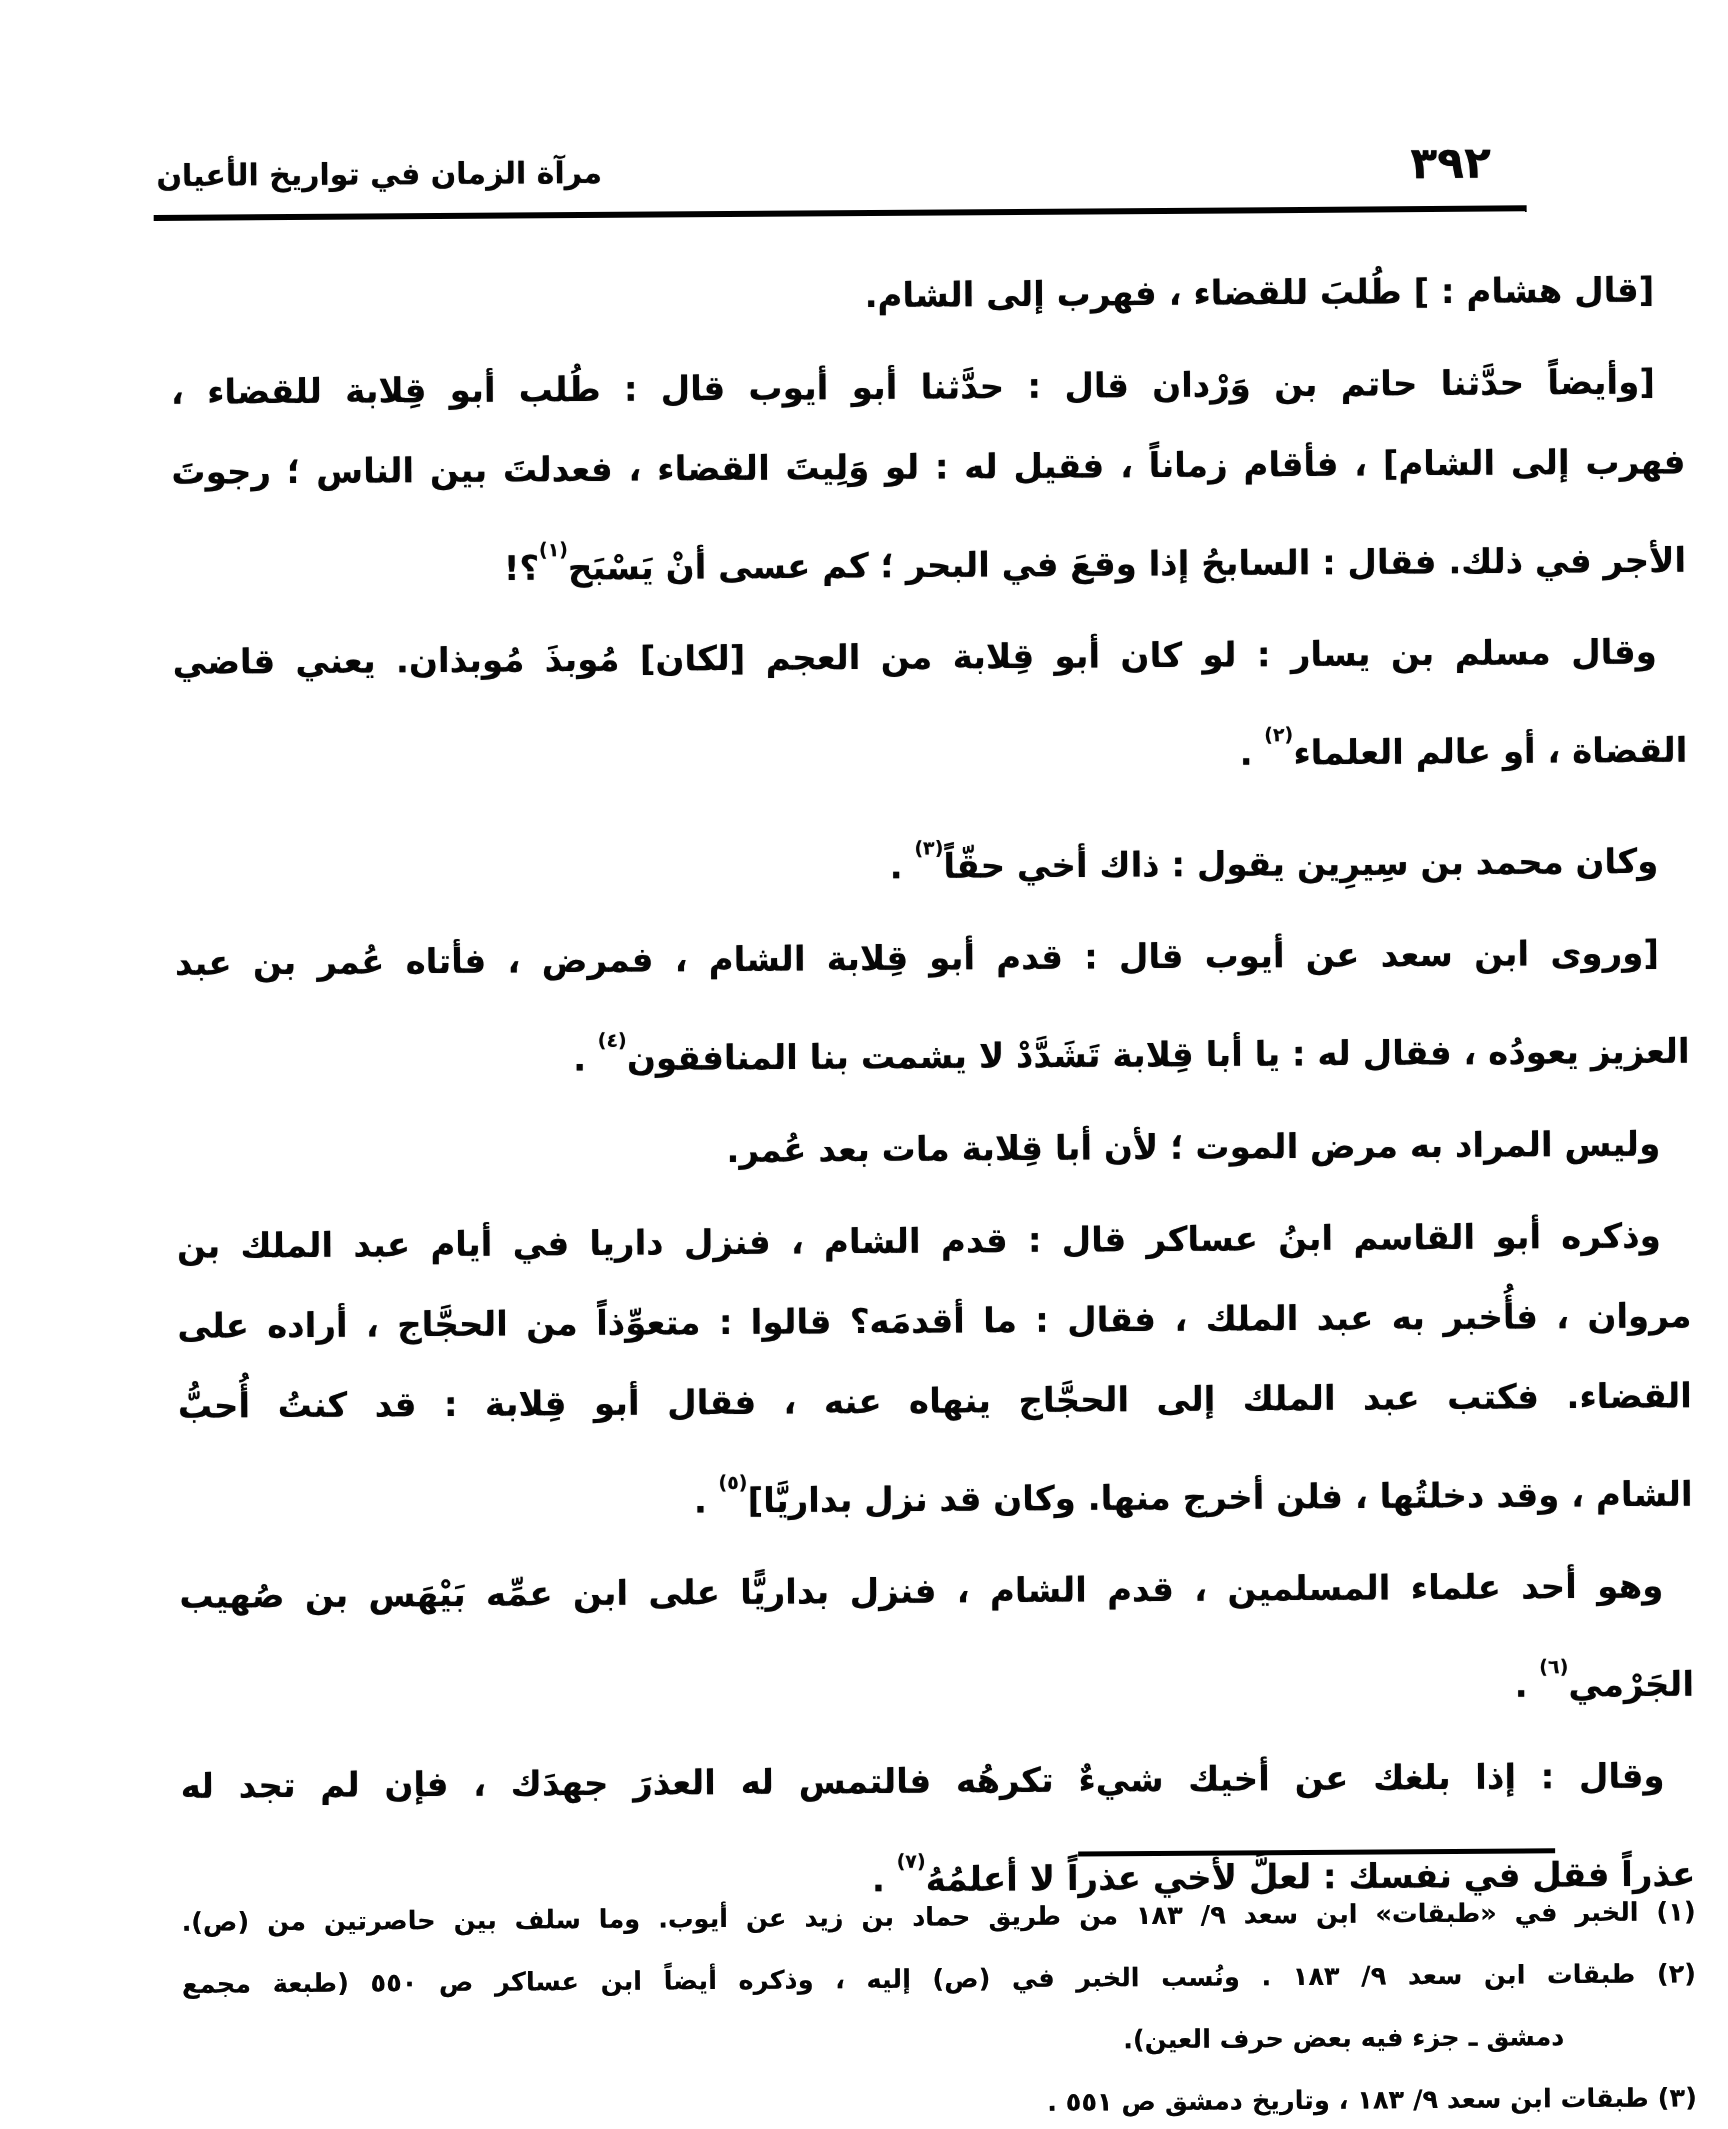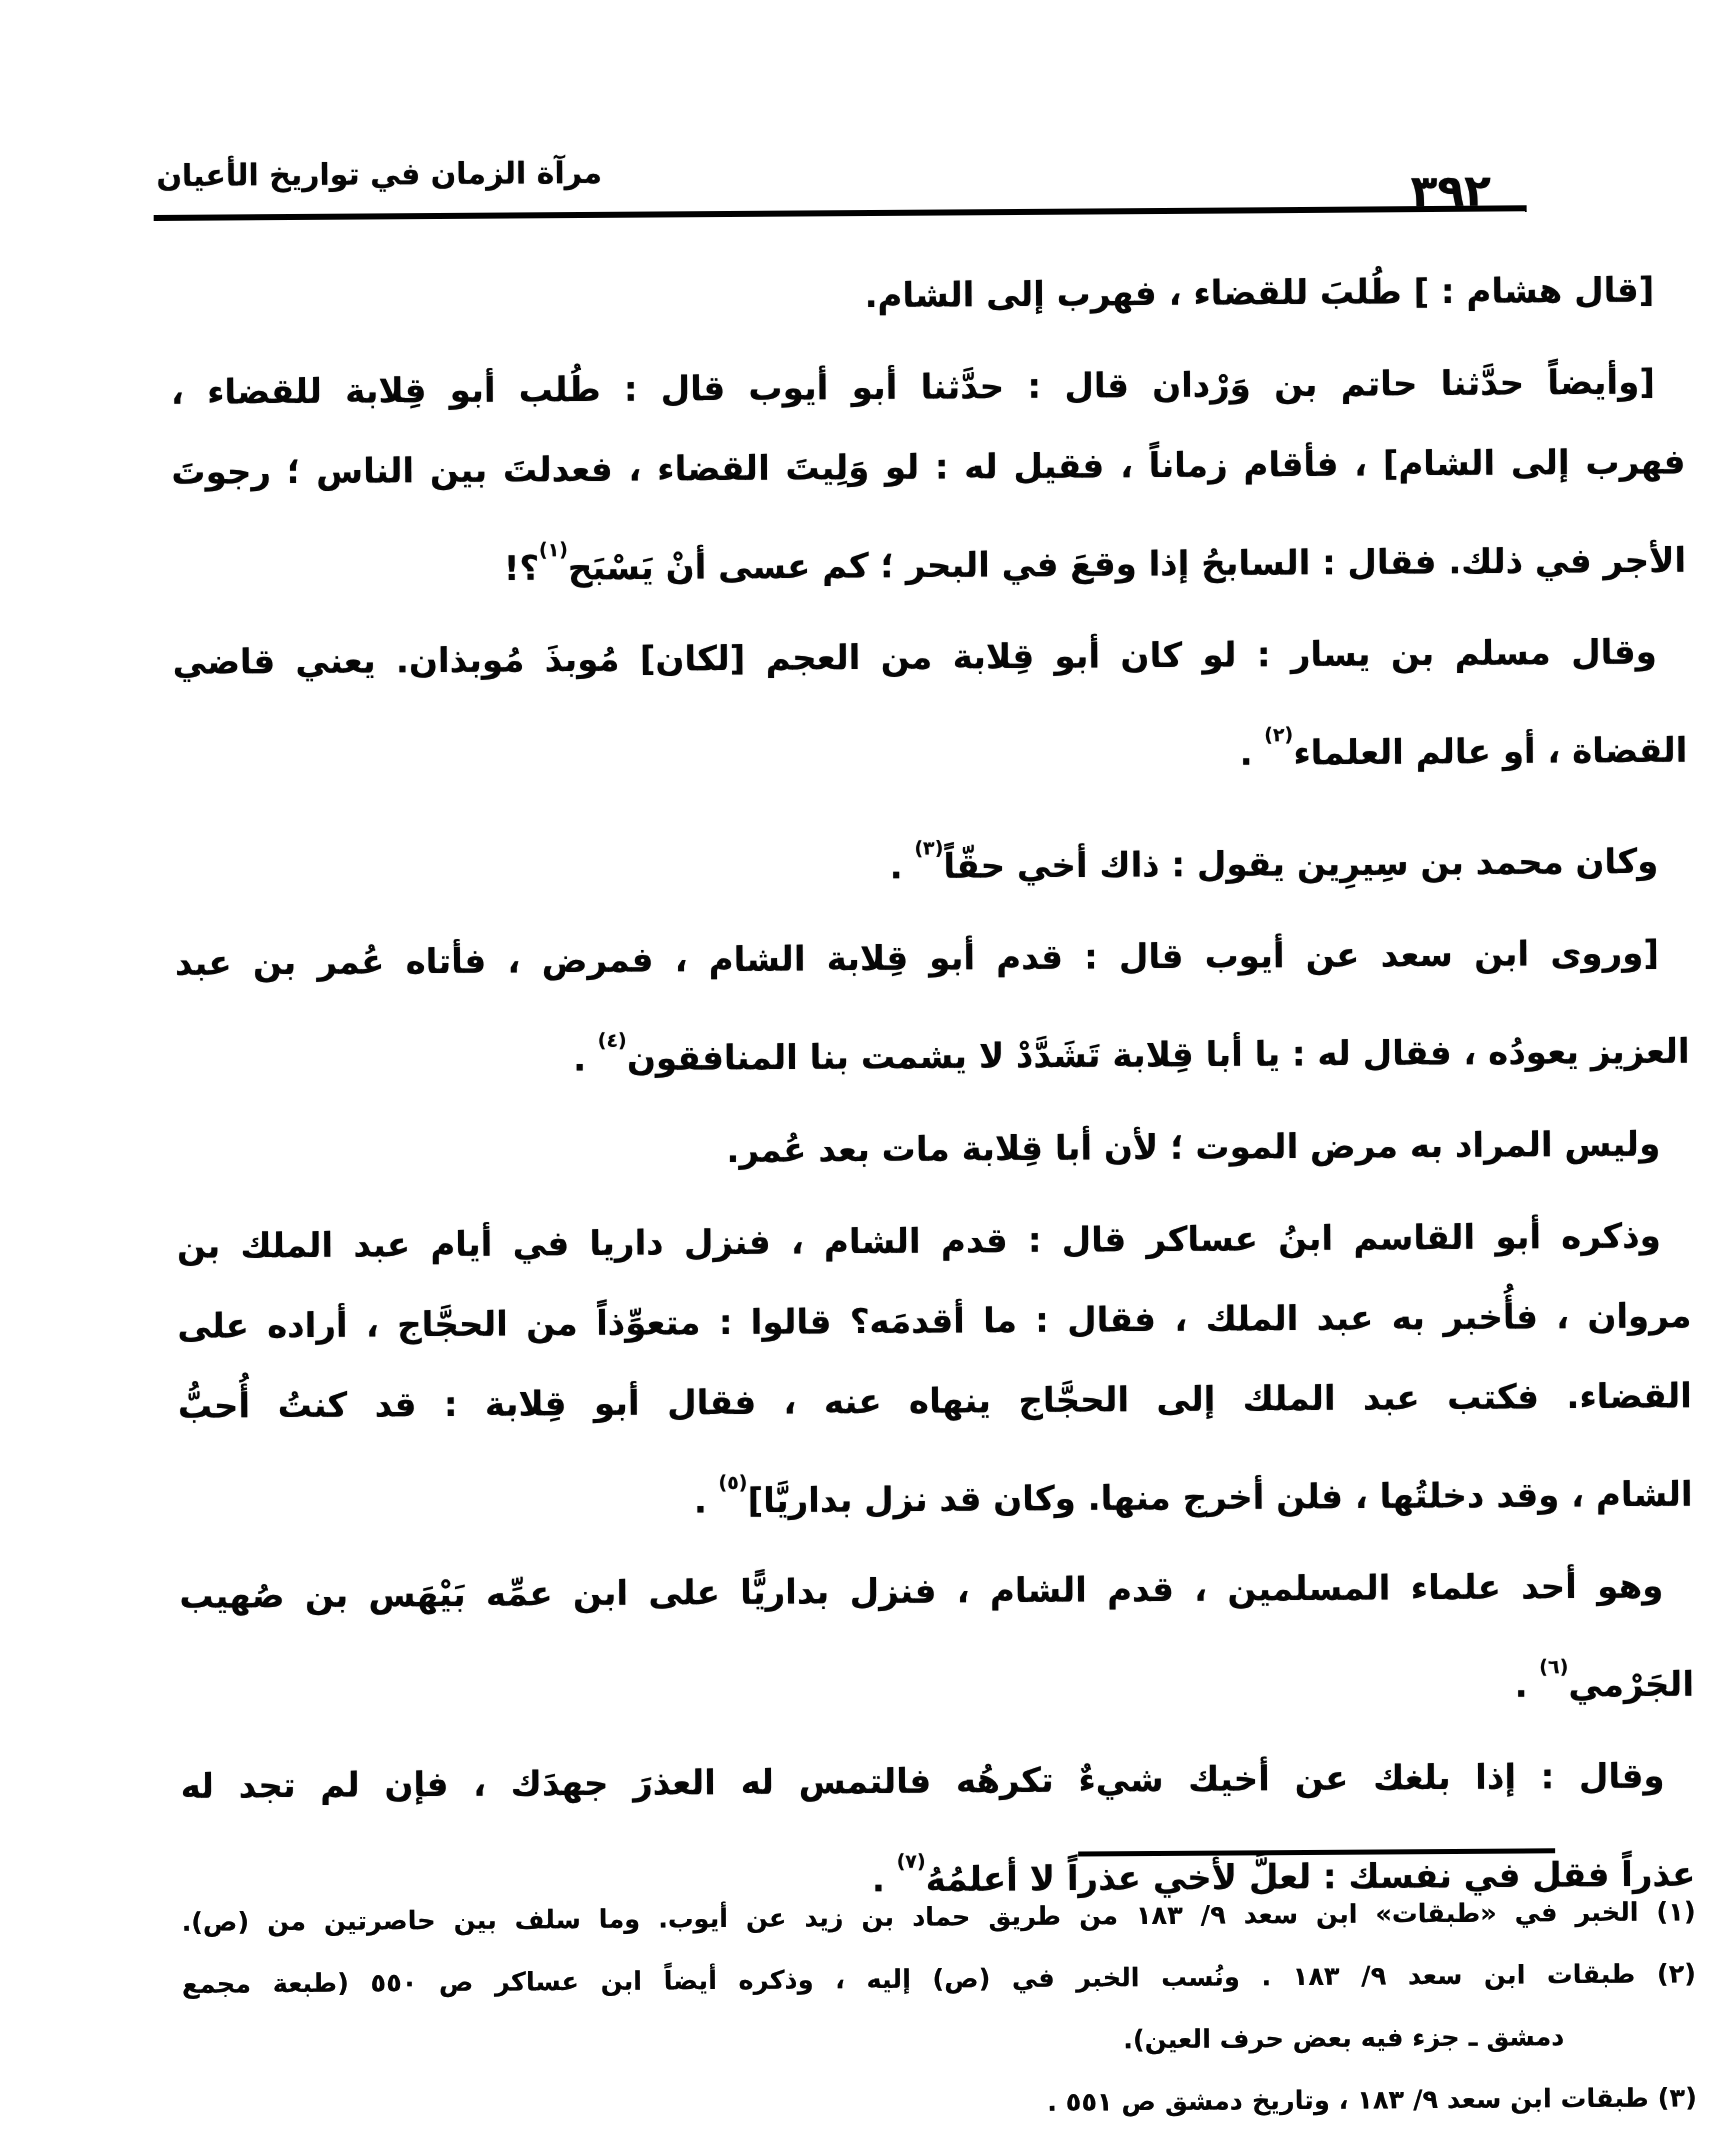--- a/index.html
+++ b/index.html
@@ -25,21 +25,20 @@
     letter-spacing:0.4px;
     white-space:nowrap;
     text-shadow:0 0 0.9px rgba(0,0,0,.55);
   }
   .header-page-number{
     position:absolute;
     left:1418px;top:141px;
     font-size:44px;font-weight:700;
     white-space:nowrap;
     text-shadow:0 0 0.9px rgba(0,0,0,.5);
-    margin-top:28px;
   }
   .header-rule{
     position:absolute;
     left:161px;top:210px;
     width:1373px;height:6.4px;
     background:#000;
   }
   
   .body-text{
     position:absolute;

